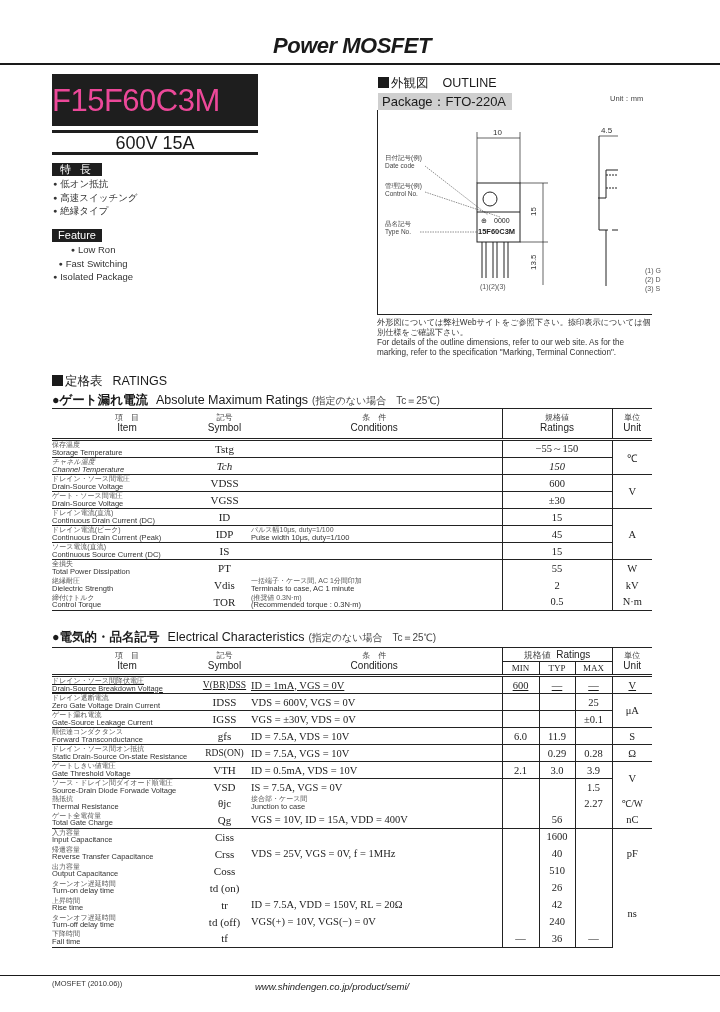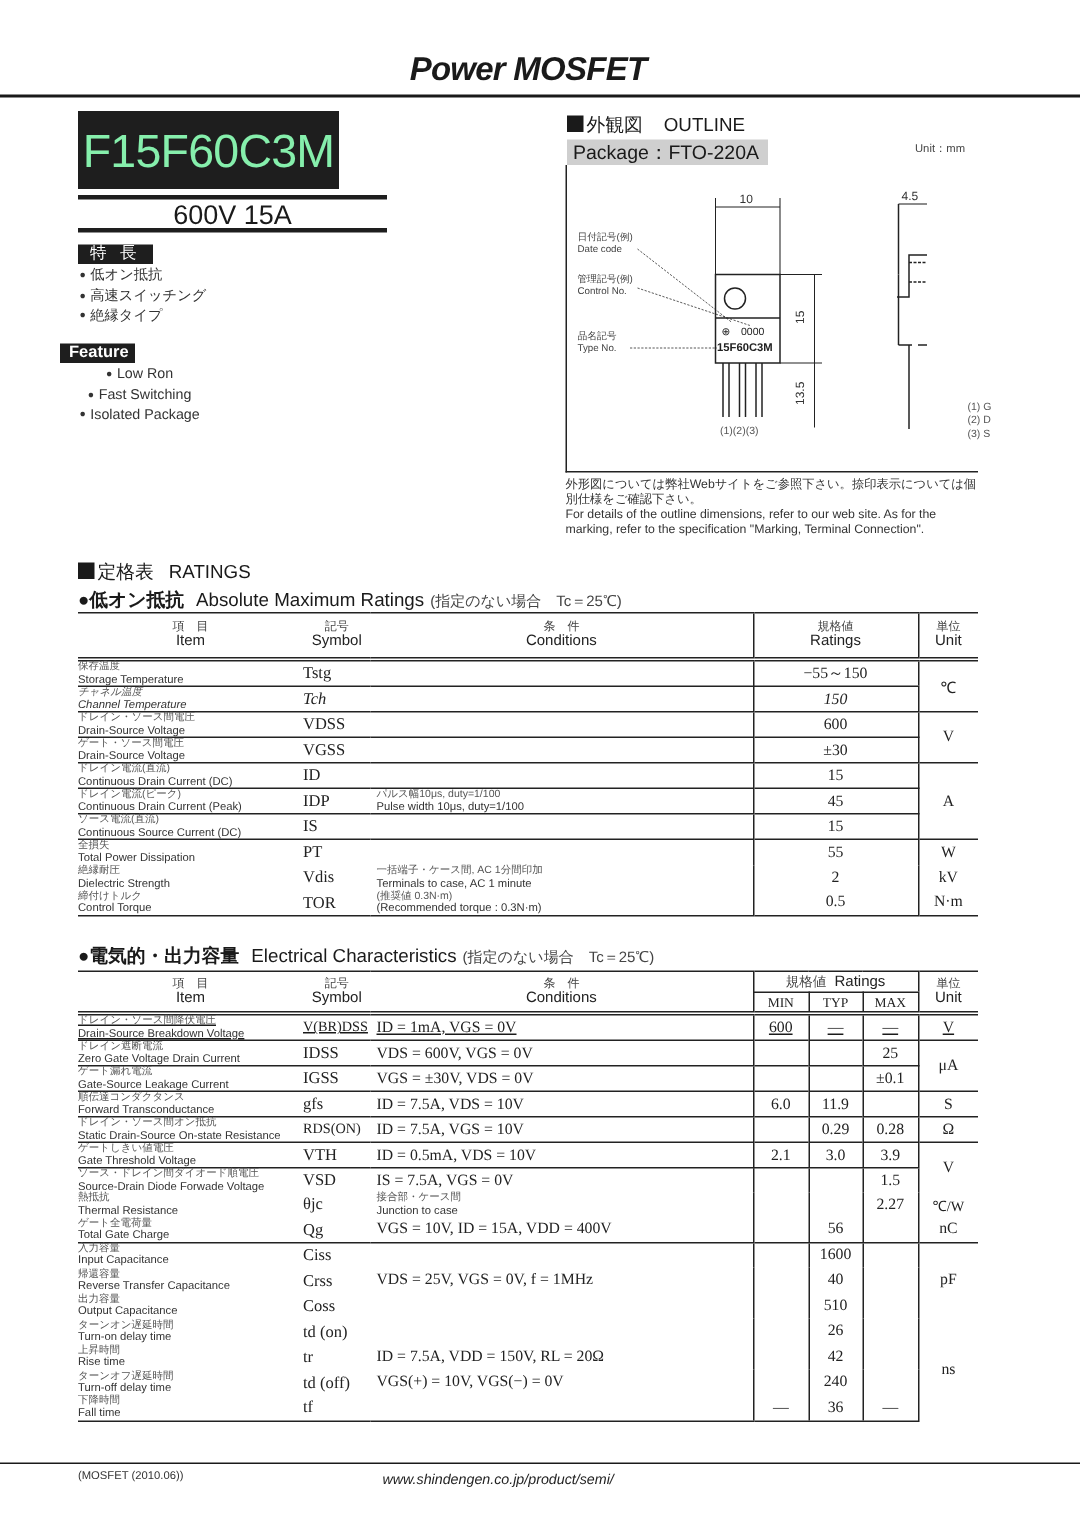--- a/index.html
+++ b/index.html
@@ -1,37 +1,37 @@
 <!DOCTYPE html>
 <html><head>
 <meta charset="utf-8">
 <style>
   html, body { margin:0; padding:0; background:#ffffff; }
   body { width:720px; height:1012px; position:relative; overflow:hidden; font-family:"Liberation Sans", sans-serif; color:#1a1a1a; }
   .abs { position:absolute; }
   .hdr-title { left:0; width:720px; top:33px; text-align:center; font-size:22px; font-weight:bold; font-style:italic; letter-spacing:-0.5px; padding-left:-10px; }
   .hdr-title span { position:relative; left:-8px; }
   .rule { background:#1a1a1a; }
-  .pn-box { left:52px; top:74px; width:174px; height:52px; background:#1e1e1e; color:#86efac; font-size:31px; text-align:center; line-height:54px; letter-spacing:-0.5px; }
+  .pn-box { left:52px; top:74px; width:206px; height:52px; background:#1e1e1e; color:#ec4899; font-size:31px; line-height:54px; letter-spacing:-0.5px; }
   .rating-band { left:52px; top:130px; width:206px; height:25px; border-top:3px solid #1e1e1e; border-bottom:3px solid #1e1e1e; box-sizing:border-box; text-align:center; font-size:18px; line-height:21px; }
   .tag { background:#1e1e1e; color:#fff; font-size:11px; height:13px; line-height:13px; padding:0 6px; }
   .bullets { font-size:9.5px; line-height:12.5px; color:#333; }
   .bullets div::before { content:"\25CF"; font-size:7px; margin-right:3px; position:relative; top:-1px; }
   .sec-h { font-size:12.5px; color:#1a1a1a; }
   .sec-h .sq { display:inline-block; width:11px; height:11px; background:#1a1a1a; margin-right:2px; position:relative; top:1px; }
   .pkg-bar { left:378px; top:93px; width:134px; height:17px; background:#cfcfcf; font-size:13px; line-height:17px; padding-left:4px; box-sizing:border-box; }
   .small { font-size:7px; color:#444; line-height:8.5px; }
   .note { font-size:8.2px; color:#333; line-height:9.5px; }
   table.spec { position:absolute; border-collapse:collapse; left:52px; width:600px; table-layout:fixed; }
   table.spec td, table.spec th { padding:0; font-weight:normal; vertical-align:middle; }
   .hrow th { font-size:10px; line-height:11px; color:#222; }
   .jp { font-size:8px; color:#444; display:block; line-height:8px; }
   .it-jp { font-size:7px; color:#555; display:block; line-height:7.5px; }
   .it-en { font-size:7.5px; color:#333; display:block; line-height:8.5px; }
-  .sym { font-family:"Liberation Serif", serif; font-size:11px; text-align:left; color:#222; }
+  .sym { font-family:"Liberation Serif", serif; font-size:11px; text-align:center; color:#222; }
   .cond { font-size:8px; color:#333; padding-left:4px !important; line-height:8.5px; }
   .cond-serif { font-family:"Liberation Serif", serif; font-size:10.5px; color:#222; padding-left:4px !important; }
   .val { font-family:"Liberation Serif", serif; font-size:10.5px; text-align:center; color:#222; }
   .unit { font-family:"Liberation Serif", serif; font-size:10.5px; text-align:center; color:#222; }
   .bl { border-left:1px solid #222; }
   .bt { border-top:1px solid #222; }
   .bb { border-bottom:1px solid #222; }
   .bt2 { border-top:3px double #222; }
   .footer-l { left:52px; top:979px; font-size:7.5px; color:#333; }
   .footer-c { left:255px; top:981px; font-size:9.5px; font-style:italic; color:#222; }
@@ -46,21 +46,21 @@
 <div class="abs pn-box">F15F60C3M</div>
 <div class="abs rating-band">600V 15A</div>
 
 <div class="abs tag" style="left:52px;top:163px;width:38px;text-align:center;letter-spacing:3px;">特 長</div>
 <div class="abs bullets" style="left:53px;top:178px;">
   <div>低オン抵抗</div>
   <div>高速スイッチング</div>
   <div>絶縁タイプ</div>
 </div>
 
-<div class="abs tag" style="left:40px;top:229px;width:38px;text-align:right;font-weight:bold;">Feature</div>
+<div class="abs tag" style="left:52px;top:229px;width:38px;text-align:right;">Feature</div>
 <div class="abs bullets" style="left:53px;top:244px;text-align:center;">
   <div>Low Ron</div>
   <div>Fast Switching</div>
   <div>Isolated Package</div>
 </div>
 
 <div class="abs sec-h" style="left:378px;top:75px;">
   <span class="sq"></span><span>外観図</span><span style="display:inline-block;width:14px"></span><span>OUTLINE</span>
 </div>
 <div class="abs pkg-bar">Package：FTO-220A</div>
@@ -123,21 +123,21 @@
   <text x="275" y="171" font-size="7" fill="#555">(3) S</text>
 </svg>
 
 <div class="abs note" style="left:377px;top:318px;width:278px;">外形図については弊社Webサイトをご参照下さい。捺印表示については個別仕様をご確認下さい。</div>
 <div class="abs note" style="left:377px;top:338px;width:278px;">For details of the outline dimensions, refer to our web site. As for the marking, refer to the specification "Marking, Terminal Connection".</div>
 
 <div class="abs sec-h" style="left:52px;top:373px;">
   <span class="sq"></span><span>定格表</span><span style="display:inline-block;width:10px"></span><span>RATINGS</span>
 </div>
 <div class="abs sec-h" style="left:52px;top:392px;">
-  <span style="font-weight:bold">●低オン抵抗</span><span style="display:inline-block;width:8px"></span><span>Absolute Maximum Ratings</span><span style="display:inline-block;width:4px"></span><span style="font-size:10px;color:#444">(指定のない場合　Tc＝25℃)</span>
+  <span style="font-weight:bold">●ゲート漏れ電流</span><span style="display:inline-block;width:8px"></span><span>Absolute Maximum Ratings</span><span style="display:inline-block;width:4px"></span><span style="font-size:10px;color:#444">(指定のない場合　Tc＝25℃)</span>
 </div>
 
 <table class="spec" style="top:408px;">
   <colgroup>
       <col style="width:150px">
       <col style="width:45px">
       <col style="width:255px">
       <col style="width:110px">
       <col style="width:40px">
     </colgroup>
@@ -252,21 +252,21 @@
           <span class="it-jp">(推奨値 0.3N·m)</span>
           <span class="it-en">(Recommended torque : 0.3N·m)</span>
         </td>
     <td class="bb bl val">0.5</td>
     <td class="bb bl unit">N·m</td>
   </tr>
 </tbody>
   </table>
 
 <div class="abs sec-h" style="left:52px;top:629px;">
-  <span style="font-weight:bold">●電気的・出力容量</span><span style="display:inline-block;width:8px"></span><span>Electrical Characteristics</span><span style="display:inline-block;width:4px"></span><span style="font-size:10px;color:#444">(指定のない場合　Tc＝25℃)</span>
+  <span style="font-weight:bold">●電気的・品名記号</span><span style="display:inline-block;width:8px"></span><span>Electrical Characteristics</span><span style="display:inline-block;width:4px"></span><span style="font-size:10px;color:#444">(指定のない場合　Tc＝25℃)</span>
 </div>
 
 <table class="spec" style="top:647px;">
   <colgroup>
       <col style="width:150px">
       <col style="width:45px">
       <col style="width:255px">
       <col style="width:37px">
       <col style="width:36px">
       <col style="width:37px">

